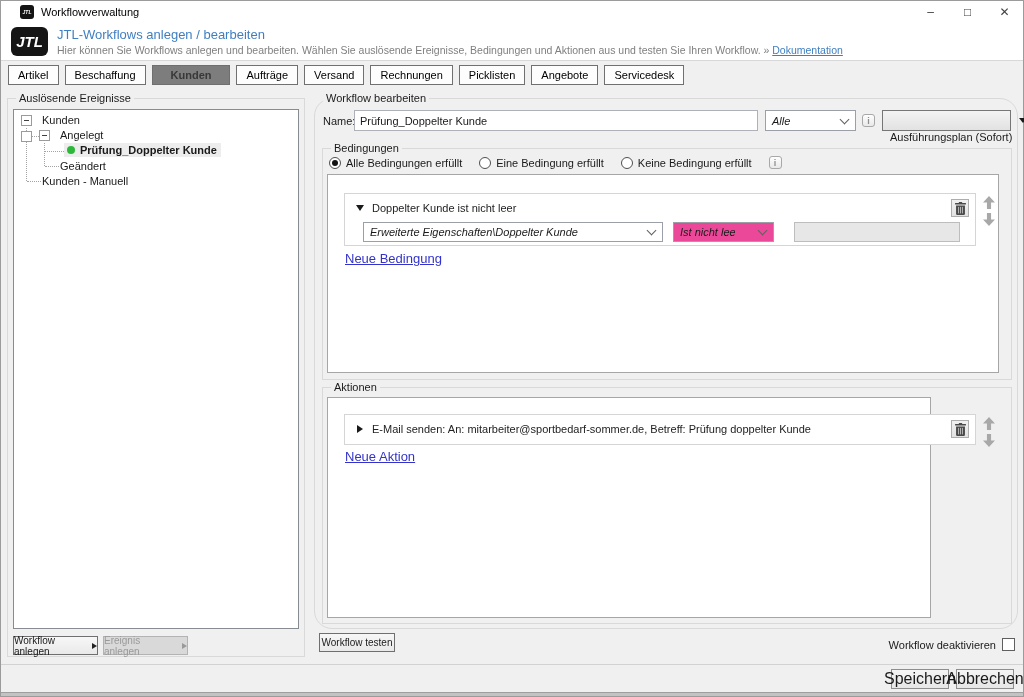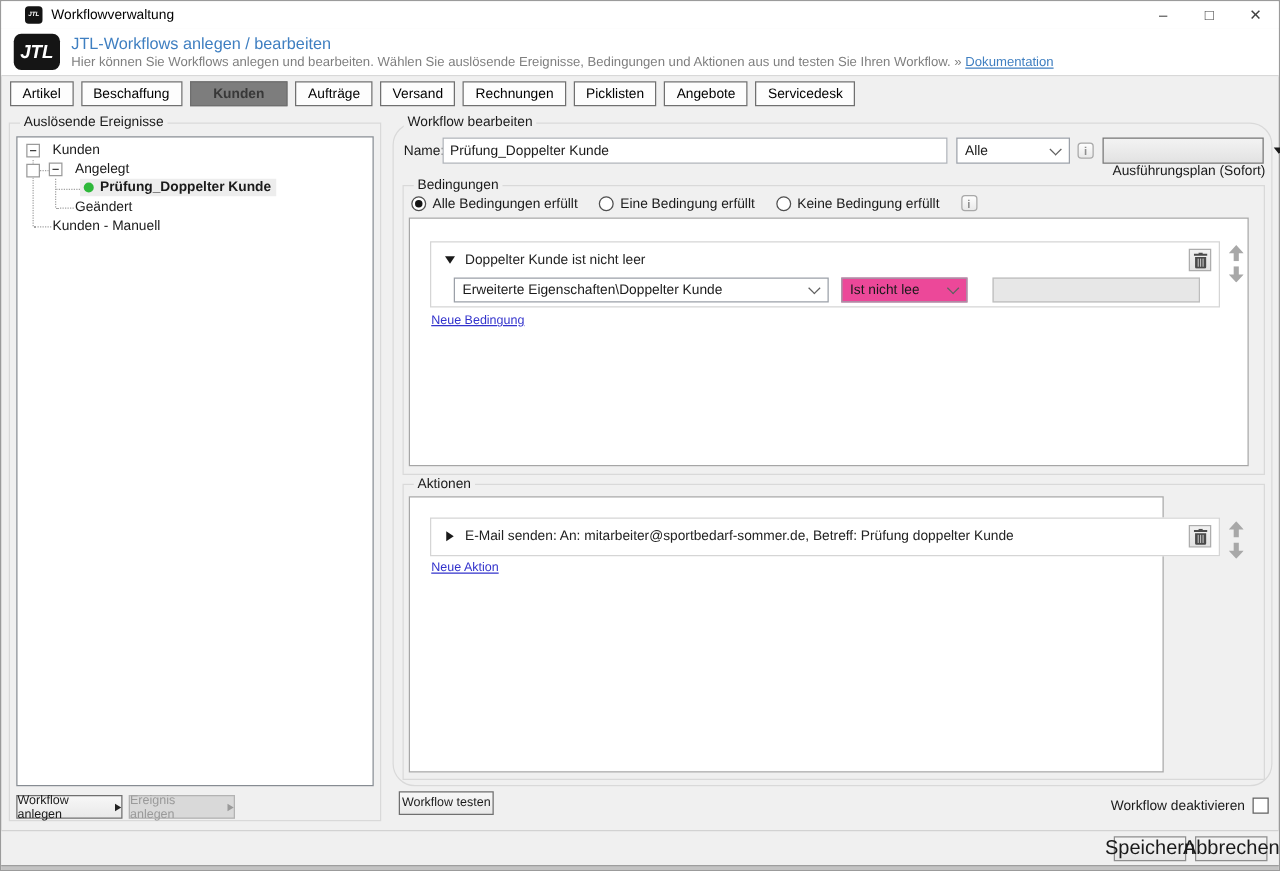--- a/index.html
+++ b/index.html
@@ -55,21 +55,21 @@
   .panel-btn.disabled { background:#d9d9d9; border-color:#b3b3b3; color:#9a9a9a; cursor:default; }
   .panel-btn.disabled .split-arrow { border-left-color:#9a9a9a; }
 
   
   #editor-panel { left:313px; top:97px; width:704px; height:531px;border-radius:18px; }
   .name-label { position:absolute; left:8px; top:16px; }
   .textinput { position:absolute; height:21px; border:1px solid #aeb2b8; background:#fff; font-family:inherit; font-size:11px; padding:0 5px; color:#1a1a1a; }
   #name-input { left:39px; top:11px; width:404px; }
 
   .combo { position:absolute; height:21px; background:#fff; border:1px solid #9ba0a8; display:flex; align-items:center; cursor:pointer; }
-  .combo .cval { flex:1; padding:0 6px; white-space:nowrap; overflow:hidden; }
+  .combo .cval { flex:1; padding:0 6px; white-space:nowrap; overflow:hidden;font-style:italic; }
   .combo .chev { width:7px; height:7px; border-right:1.4px solid #606060; border-bottom:1.4px solid #606060;
     transform:rotate(45deg); margin:-3px 7px 0 2px; flex:0 0 auto; }
   #scope-combo { left:450px; top:11px; width:91px; }
 
   .info-icon { position:absolute; width:13px; height:13px; border:1px solid #a8a8a8; border-radius:3px;
     background:linear-gradient(#fefefe,#e9e9e9); color:#8f8f8f; font-size:9px; font-weight:bold;
     display:flex; align-items:center; justify-content:center; cursor:default; }
   #plan-info { left:547px; top:15px; }
 
   .dropbtn { position:absolute; height:21px; background:linear-gradient(#f3f3f3,#e2e2e2); border:1px solid #767676;
@@ -102,21 +102,21 @@
   .trash-btn { position:absolute; right:6px; top:5px; width:18px; height:18px; background:linear-gradient(#f1f1f1,#e2e2e2);
     border:1px solid #adadad; display:flex; align-items:center; justify-content:center; cursor:pointer; }
   #condition-card .controls { position:absolute; left:0; right:0; top:28px; height:22px; }
   #cond-field-combo { left:18px; top:0; width:300px; height:20px; }
   #cond-op-combo { left:328px; top:0; width:101px; height:20px; background:#ec4899;gap:22px; }
   #cond-value-input { left:449px; top:0; width:166px; height:20px; background:#e7e7e7; border-color:#bdbdbd; }
 
   .move-arrows { position:absolute; width:12px; display:flex; flex-direction:column; gap:4px; }
   #cond-arrows { left:655px; top:21px; }
   #act-arrows { left:655px; top:19px; }
-  .link { position:absolute; font-size:10px; color:#3333cc; text-decoration:underline; cursor:pointer; white-space:nowrap; }
+  .link { position:absolute; font-size:13px; color:#3333cc; text-decoration:underline; cursor:pointer; white-space:nowrap; }
   #new-condition-link { left:17px; top:76px; }
   #new-action-link { left:17px; top:51px; }
 
   
   #test-btn { left:318px; top:632px; width:76px; }
   .deactivate-wrap { position:absolute; top:637px; right:8px; display:flex; align-items:center; gap:6px; }
   .checkbox { width:13px; height:13px; border:1px solid #5f5f5f; background:#fff; cursor:pointer; }
 
   
   .footer { position:absolute; top:663px; left:0; right:0; height:28px; background:#f0f0f0; border-top:1px solid #d2d2d2;

